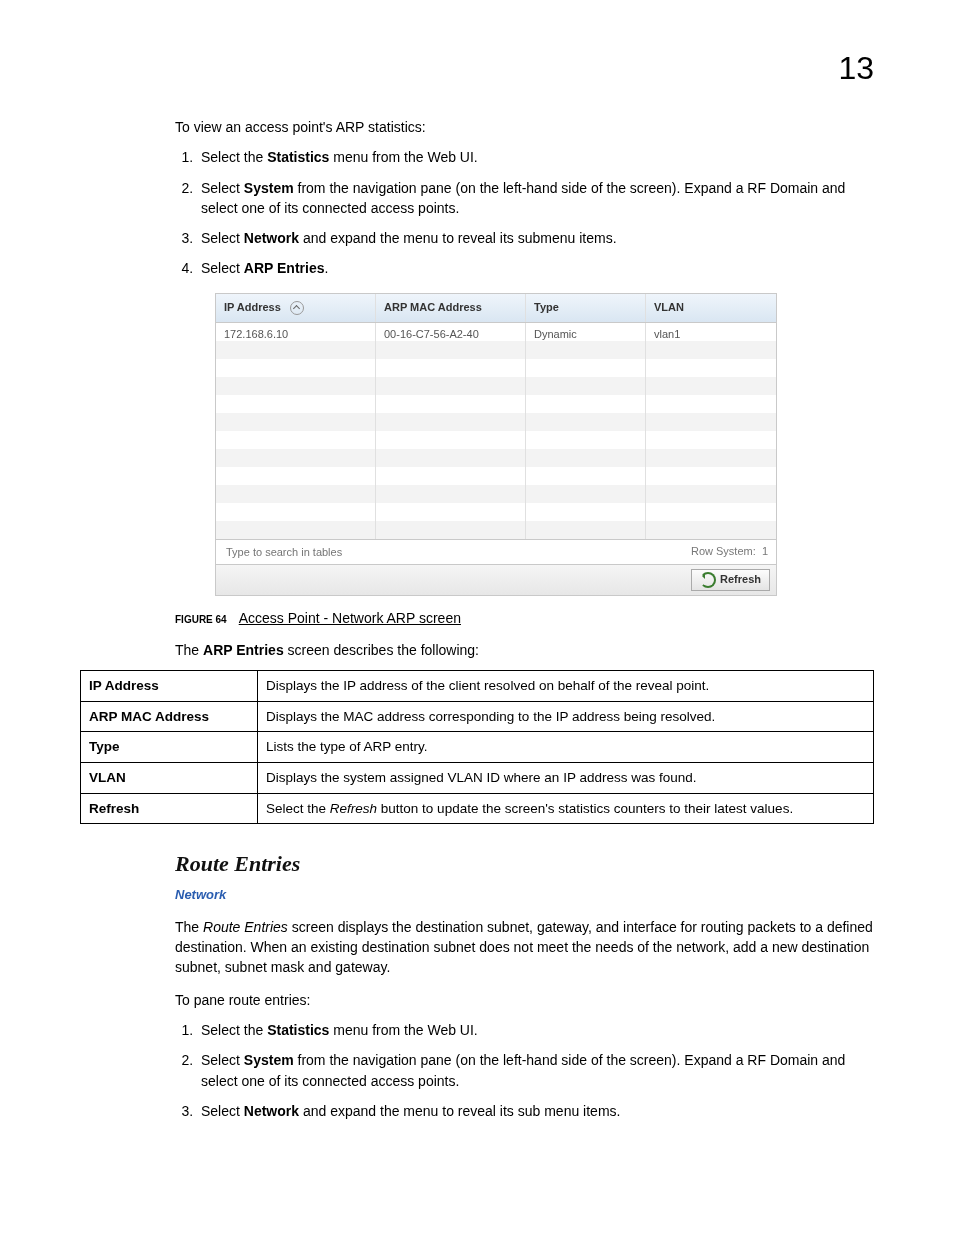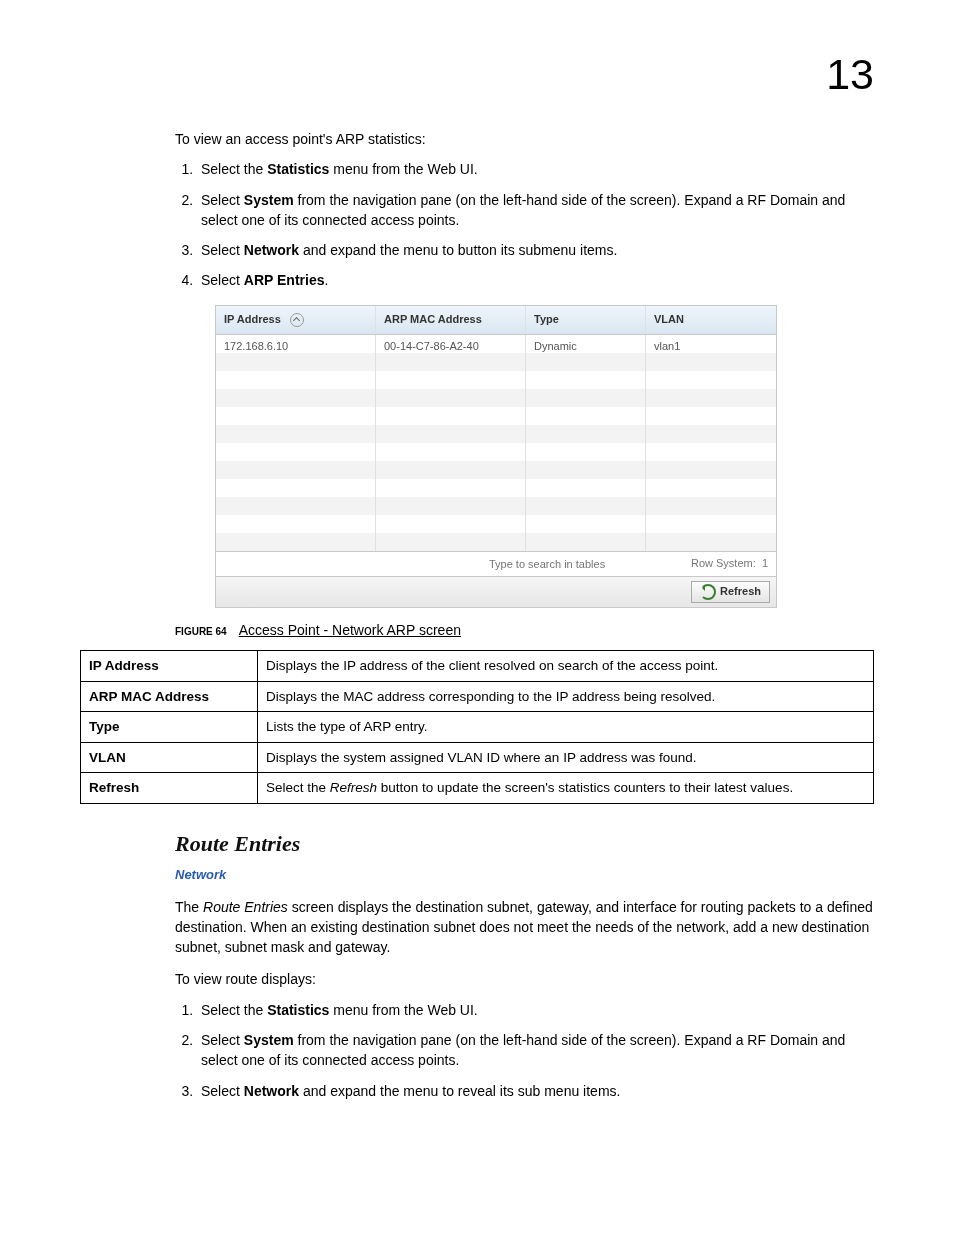--- a/index.html
+++ b/index.html
@@ -6,21 +6,21 @@
   body{
     font-family: Arial, Helvetica, sans-serif;
     font-size:14px;
     color:#000;
     width:954px;
     padding:50px 80px 60px 80px;
     box-sizing:border-box;
   }
   .pagenum{
     text-align:right;
-    font-size:43px;
+    font-size:32px;
     font-weight:400;
     margin-bottom:30px;
   }
   .content{
     margin-left:95px;
     line-height:1.45;
   }
   .content p{margin:12px 0 10px 0;}
   ol.steps{margin:0 0 14px 0; padding-left:22px;}
   ol.steps li{margin-bottom:10px; padding-left:4px;}
@@ -70,21 +70,21 @@
     height:18px;
     box-sizing:border-box;
   }
   .c1{width:160px;}
   .c2{width:150px;}
   .c3{width:120px;}
   .c4{width:130px;}
   .divider{border-right:1px solid #e0e0e0;}
   .shot-foot1{
     display:flex;
-    justify-content:flex-end;
+    justify-content:space-between;
     border-top:1px solid #c9c9c9;
     padding:4px 8px;
     color:#777;
   }
   .search-tbl{
     border:none;
     background:transparent;
     font-size:11px;
     color:#777;
     width:200px;
@@ -166,38 +166,38 @@
 
 <div class="pagenum">13</div>
 
 <div class="content">
 
   <p>To view an access point's ARP statistics:</p>
 
   <ol class="steps">
     <li><span>Select the </span><b>Statistics</b><span> menu from the Web UI.</span></li>
     <li><span>Select </span><b>System</b><span> from the navigation pane (on the left-hand side of the screen). Expand a RF Domain and select one of its connected access points.</span></li>
-    <li><span>Select </span><b>Network</b><span> and expand the menu to button its submenu items.</span></li>
+    <li><span>Select </span><b>Network</b><span> and expand the menu to reveal its submenu items.</span></li>
     <li><span>Select </span><b>ARP Entries</b><span>.</span></li>
   </ol>
 
   <div class="shot">
     <div class="shot-head">
       <div class="col c1 divider">
         <span>IP Address</span>
         <span class="sort-ico"></span>
       </div>
       <div class="col c2 divider">ARP MAC Address</div>
       <div class="col c3 divider">Type</div>
       <div class="col c4">VLAN</div>
     </div>
     <div class="shot-rows">
       <div class="row">
         <div class="col c1 divider">172.168.6.10</div>
-        <div class="col c2 divider">00-14-C7-86-A2-40</div>
+        <div class="col c2 divider">00-16-C7-56-A2-40</div>
         <div class="col c3 divider">Dynamic</div>
         <div class="col c4">vlan1</div>
       </div>
       <div class="row">
           <div class="col c1 divider"></div>
           <div class="col c2 divider"></div>
           <div class="col c3 divider"></div>
           <div class="col c4"></div>
         </div>
       <div class="row">
@@ -272,26 +272,29 @@
         <span class="refresh-ico"></span>
         <span>Refresh</span>
       </div>
     </div>
   </div>
 
   <p class="fig-cap">
     <b>FIGURE 64</b><span>Access Point - Network ARP screen</span>
   </p>
 
+  <p>
+    <span>The </span><b>ARP Entries</b><span> screen describes the following:</span>
+  </p>
 
   <table class="defs">
     <tbody>
         <tr>
       <td class="k">IP Address</td>
-      <td>Displays the IP address of the client resolved on search of the access point.</td>
+      <td>Displays the IP address of the client resolved on behalf of the reveal point.</td>
     </tr>
     <tr>
       <td class="k">ARP MAC Address</td>
       <td>Displays the MAC address corresponding to the IP address being resolved.</td>
     </tr>
     <tr>
       <td class="k">Type</td>
       <td>Lists the type of ARP entry.</td>
     </tr>
     <tr>
@@ -305,21 +308,21 @@
   </tbody>
     </table>
 
   <h2 class="section">Route Entries</h2>
   <div class="crumb">Network</div>
 
   <p>
     <span>The </span><span style="font-style:italic">Route Entries</span><span> screen displays the destination subnet, gateway, and interface for routing packets to a defined destination. When an existing destination subnet does not meet the needs of the network, add a new destination subnet, subnet mask and gateway.</span>
   </p>
 
-  <p>To view route displays:</p>
+  <p>To pane route entries:</p>
 
   <ol class="steps">
     <li><span>Select the </span><b>Statistics</b><span> menu from the Web UI.</span></li>
     <li><span>Select </span><b>System</b><span> from the navigation pane (on the left-hand side of the screen). Expand a RF Domain and select one of its connected access points.</span></li>
     <li><span>Select </span><b>Network</b><span> and expand the menu to reveal its sub menu items.</span></li>
   </ol>
 
 </div>
 
 </body></html>

